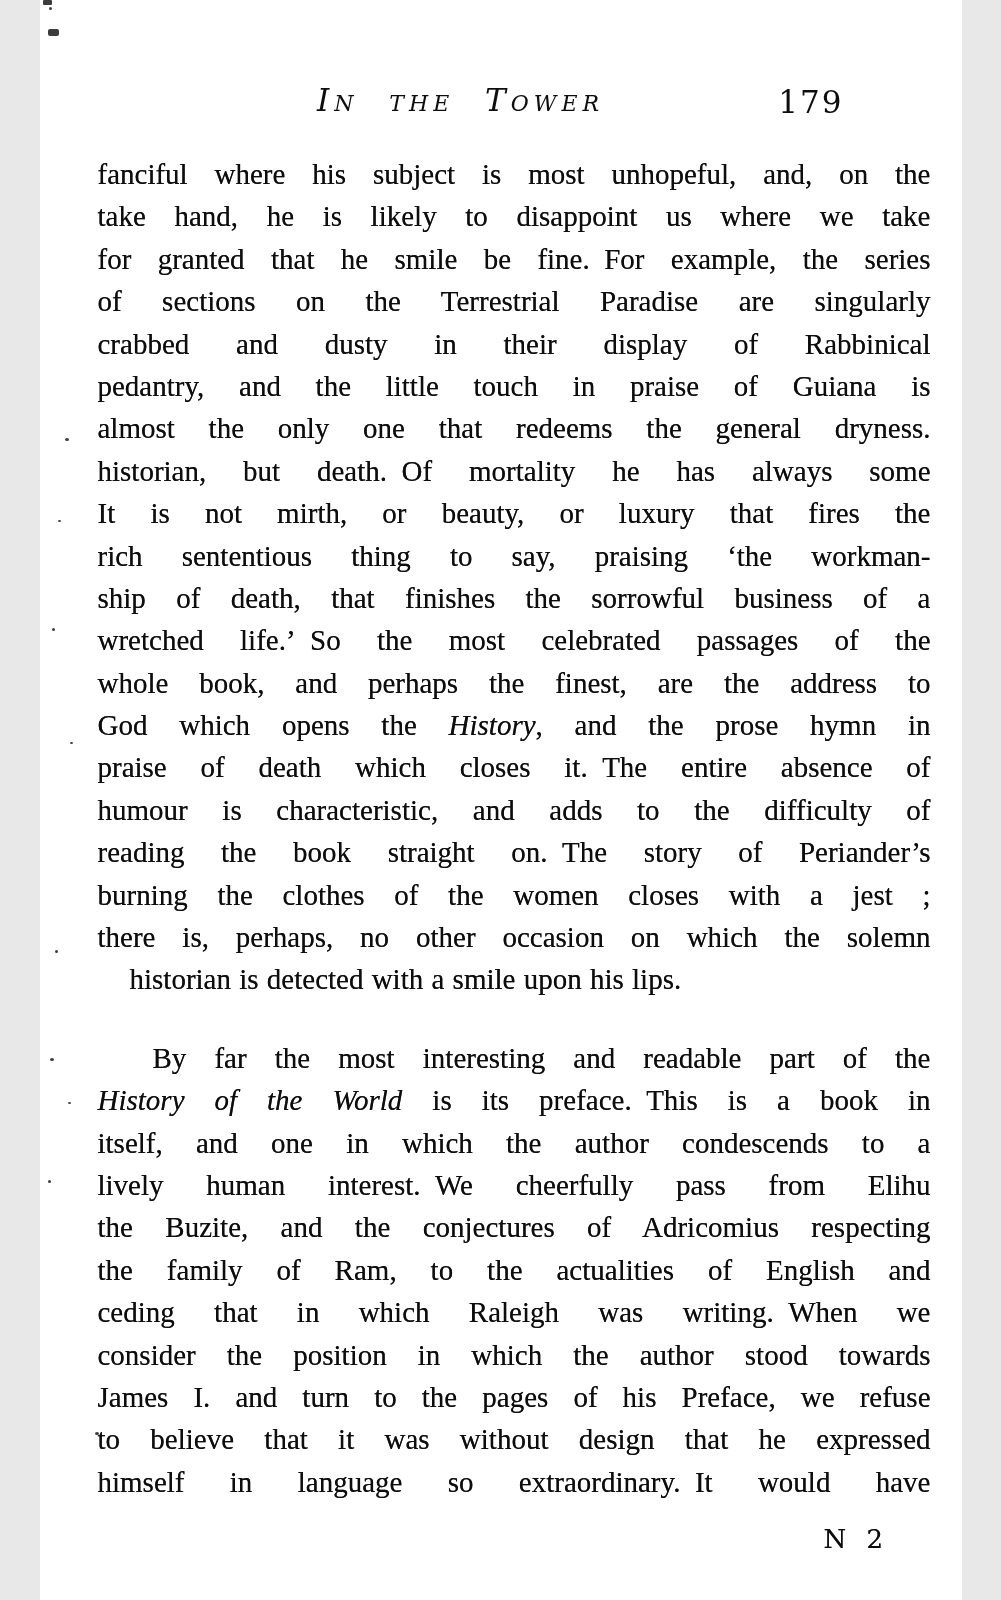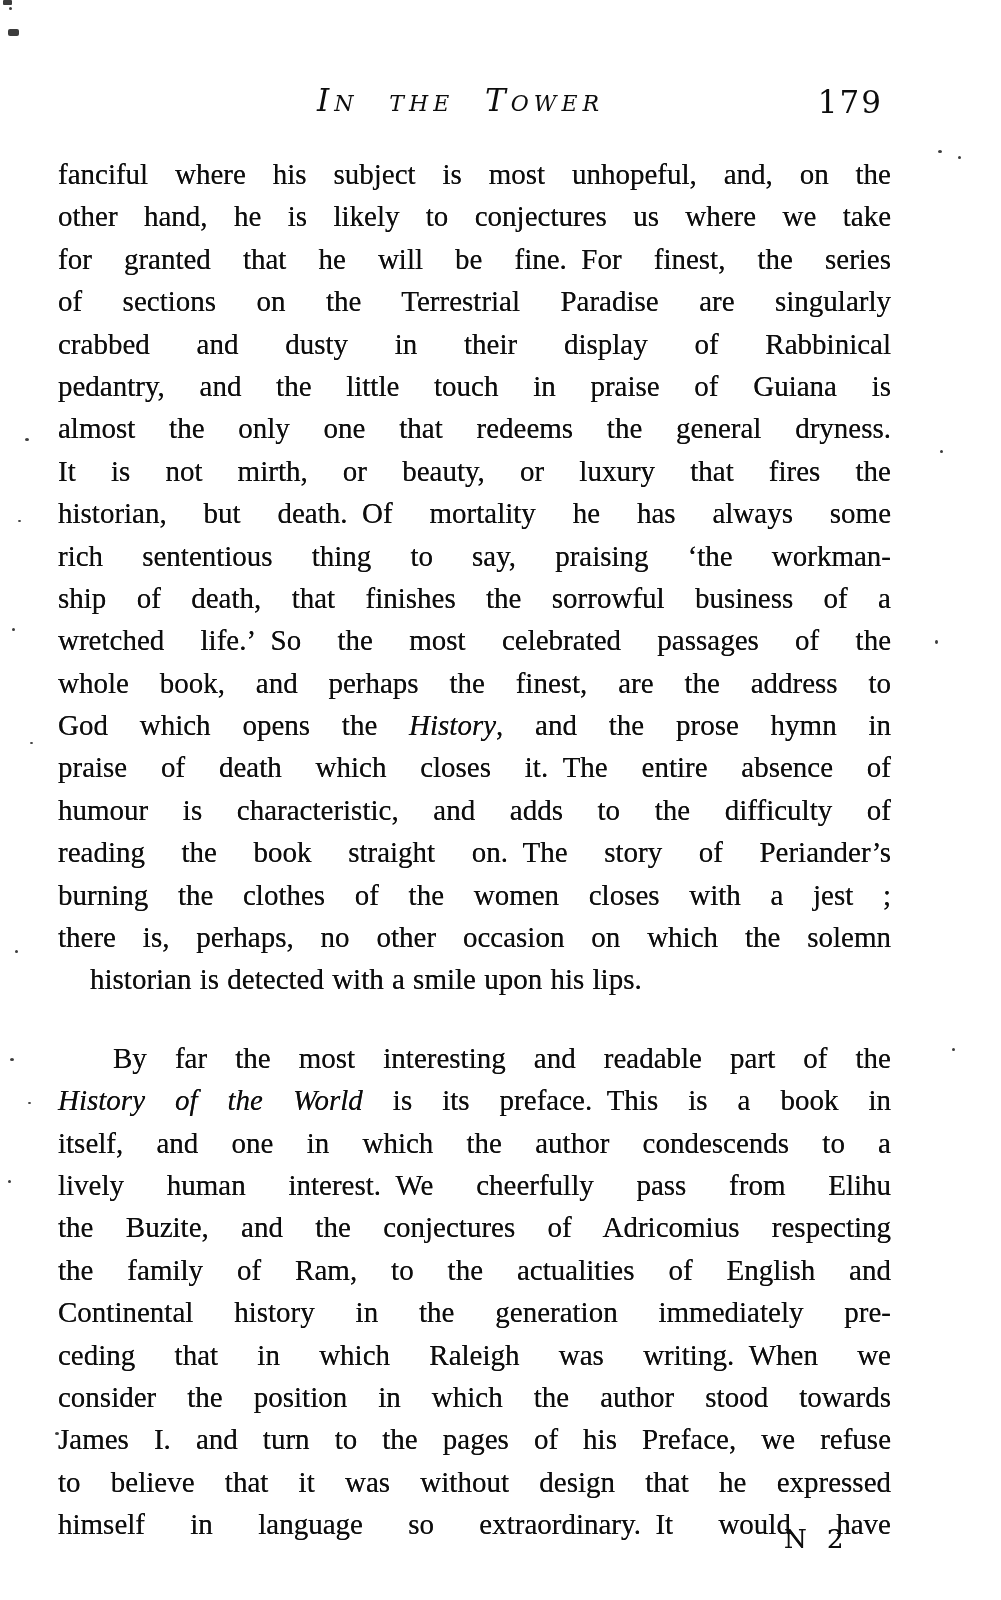--- a/index.html
+++ b/index.html
@@ -2,21 +2,21 @@
 <html><head>
 <meta charset="utf-8">
 <style>
   html, body {
     margin: 0;
     padding: 0;
     background: #e8e8e8;
   }
   .page {
     position: relative;
-    width: 1001px;
+    width: 922px;
     height: 1600px;
     margin: 0 auto;
     background: #ffffff;
     color: #0d0d0d;
     font-family: "DejaVu Serif", "Liberation Serif", serif;
     overflow: hidden;
   }
   
   .running-header {
     position: absolute;
@@ -95,46 +95,45 @@
 
 <div class="page">
 
   <div class="running-header">
     <div class="running-title">In the Tower</div>
     <div class="page-number">179</div>
   </div>
 
   <div class="body-text">
       <div class="line"><span>fanciful where his subject is most unhopeful, and, on the</span></div>
-      <div class="line"><span>other hand, he is likely to conjectures us where we take</span></div>
-      <div class="line"><span>for granted that he will be fine. For finest, the series</span></div>
+      <div class="line"><span>take hand, he is likely to disappoint us where we take</span></div>
+      <div class="line"><span>for granted that he smile be fine. For example, the series</span></div>
       <div class="line"><span>of sections on the Terrestrial Paradise are singularly</span></div>
       <div class="line"><span>crabbed and dusty in their display of Rabbinical</span></div>
       <div class="line"><span>pedantry, and the little touch in praise of Guiana is</span></div>
       <div class="line"><span>almost the only one that redeems the general dryness.</span></div>
+      <div class="line"><span>historian, but death. Of mortality he has always some</span></div>
       <div class="line"><span>It is not mirth, or beauty, or luxury that fires the</span></div>
-      <div class="line"><span>historian, but death. Of mortality he has always some</span></div>
       <div class="line"><span>rich sententious thing to say, praising ‘the workman-</span></div>
       <div class="line"><span>ship of death, that finishes the sorrowful business of a</span></div>
       <div class="line"><span>wretched life.’ So the most celebrated passages of the</span></div>
       <div class="line"><span>whole book, and perhaps the finest, are the address to</span></div>
       <div class="line"><span>God which opens the </span><i>History</i><span>, and the prose hymn in</span></div>
       <div class="line"><span>praise of death which closes it. The entire absence of</span></div>
       <div class="line"><span>humour is characteristic, and adds to the difficulty of</span></div>
       <div class="line"><span>reading the book straight on. The story of Periander’s</span></div>
       <div class="line"><span>burning the clothes of the women closes with a jest ;</span></div>
       <div class="line"><span>there is, perhaps, no other occasion on which the solemn</span></div>
       <div class="line no-just"><span>historian is detected with a smile upon his lips.</span></div>
       <div class="line indent"><span>By far the most interesting and readable part of the</span></div>
       <div class="line"><i>History of the World</i><span> is its preface. This is a book in</span></div>
       <div class="line"><span>itself, and one in which the author condescends to a</span></div>
       <div class="line"><span>lively human interest. We cheerfully pass from Elihu</span></div>
       <div class="line"><span>the Buzite, and the conjectures of Adricomius respecting</span></div>
       <div class="line"><span>the family of Ram, to the actualities of English and</span></div>
-      <div class="line"><span>Continental history in the generation immediately pre-</span></div>
       <div class="line"><span>ceding that in which Raleigh was writing. When we</span></div>
       <div class="line"><span>consider the position in which the author stood towards</span></div>
       <div class="line"><span>James I. and turn to the pages of his Preface, we refuse</span></div>
       <div class="line"><span>to believe that it was without design that he expressed</span></div>
       <div class="line"><span>himself in language so extraordinary. It would have</span></div>
     </div>
 
   <div class="signature-mark">N 2</div>
 
   <div class="speck" style="left:3px;  top:0px;    width:9px; height:5px; border-radius:1px;"></div>

